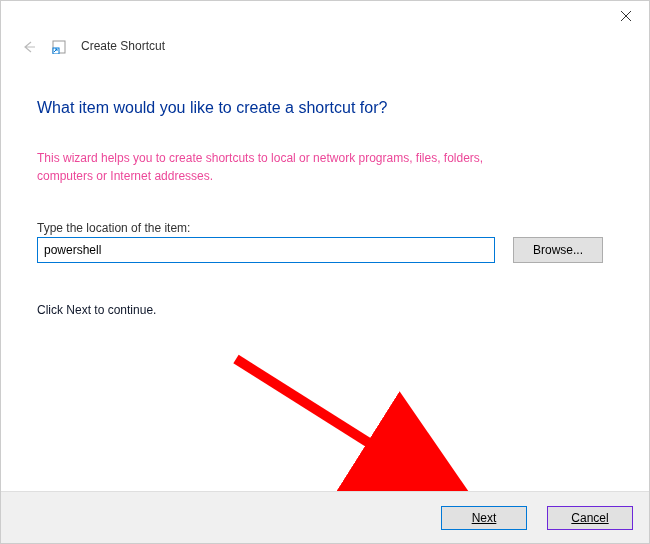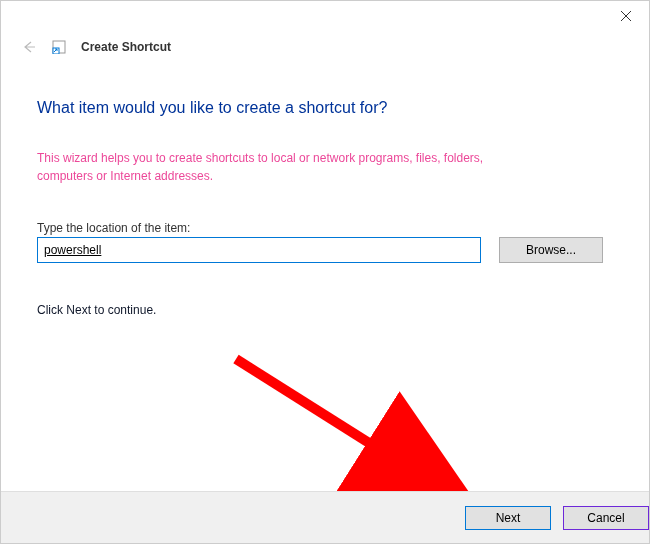--- a/index.html
+++ b/index.html
@@ -22,24 +22,22 @@
       width: 46px;
       height: 30px;
       display: flex;
       align-items: center;
       justify-content: center;
       cursor: default;
     }
     .close-btn svg { width: 10px; height: 10px; }
     .header {
       display: flex;
-      align-items: center;
       gap: 14px;
       padding: 6px 20px 0 20px;
-      font-weight: bold;
     }
     .back-arrow {
       color: #999;
       width: 16px;
       height: 16px;
       display: flex;
       align-items: center;
       justify-content: center;
     }
     .shortcut-icon {
@@ -81,24 +79,23 @@
       margin-bottom: 40px;
     }
     .location-input {
       flex: 1;
       border: 1px solid #0078d7;
       padding: 4px 6px;
       font-family: inherit;
       font-size: 12px;
       height: 26px;
       outline: none;
-      text-decoration: underline;
     }
     .browse-btn {
-      width: 104px;
+      width: 90px;
       height: 26px;
       background: #e1e1e1;
       border: 1px solid #adadad;
       font-family: inherit;
       font-size: 12px;
       cursor: default;
     }
     .continue-text {
       color: #0f172a;
       font-size: 12px;
@@ -107,22 +104,23 @@
       position: absolute;
       bottom: 0;
       left: 0;
       right: 0;
       height: 52px;
       background: #f0f0f0;
       border-top: 1px solid #dfdfdf;
       display: flex;
       justify-content: flex-end;
       align-items: center;
-      gap: 12px;
-      padding-right: 0;
+      gap: 20px;
+      padding-right: 16px;
+      text-decoration: underline;
     }
     .footer-btn {
       width: 86px;
       height: 24px;
       background: #e1e1e1;
       border: 1px solid #6d28d9;
       font-family: inherit;
       font-size: 12px;
       cursor: default;
     }

